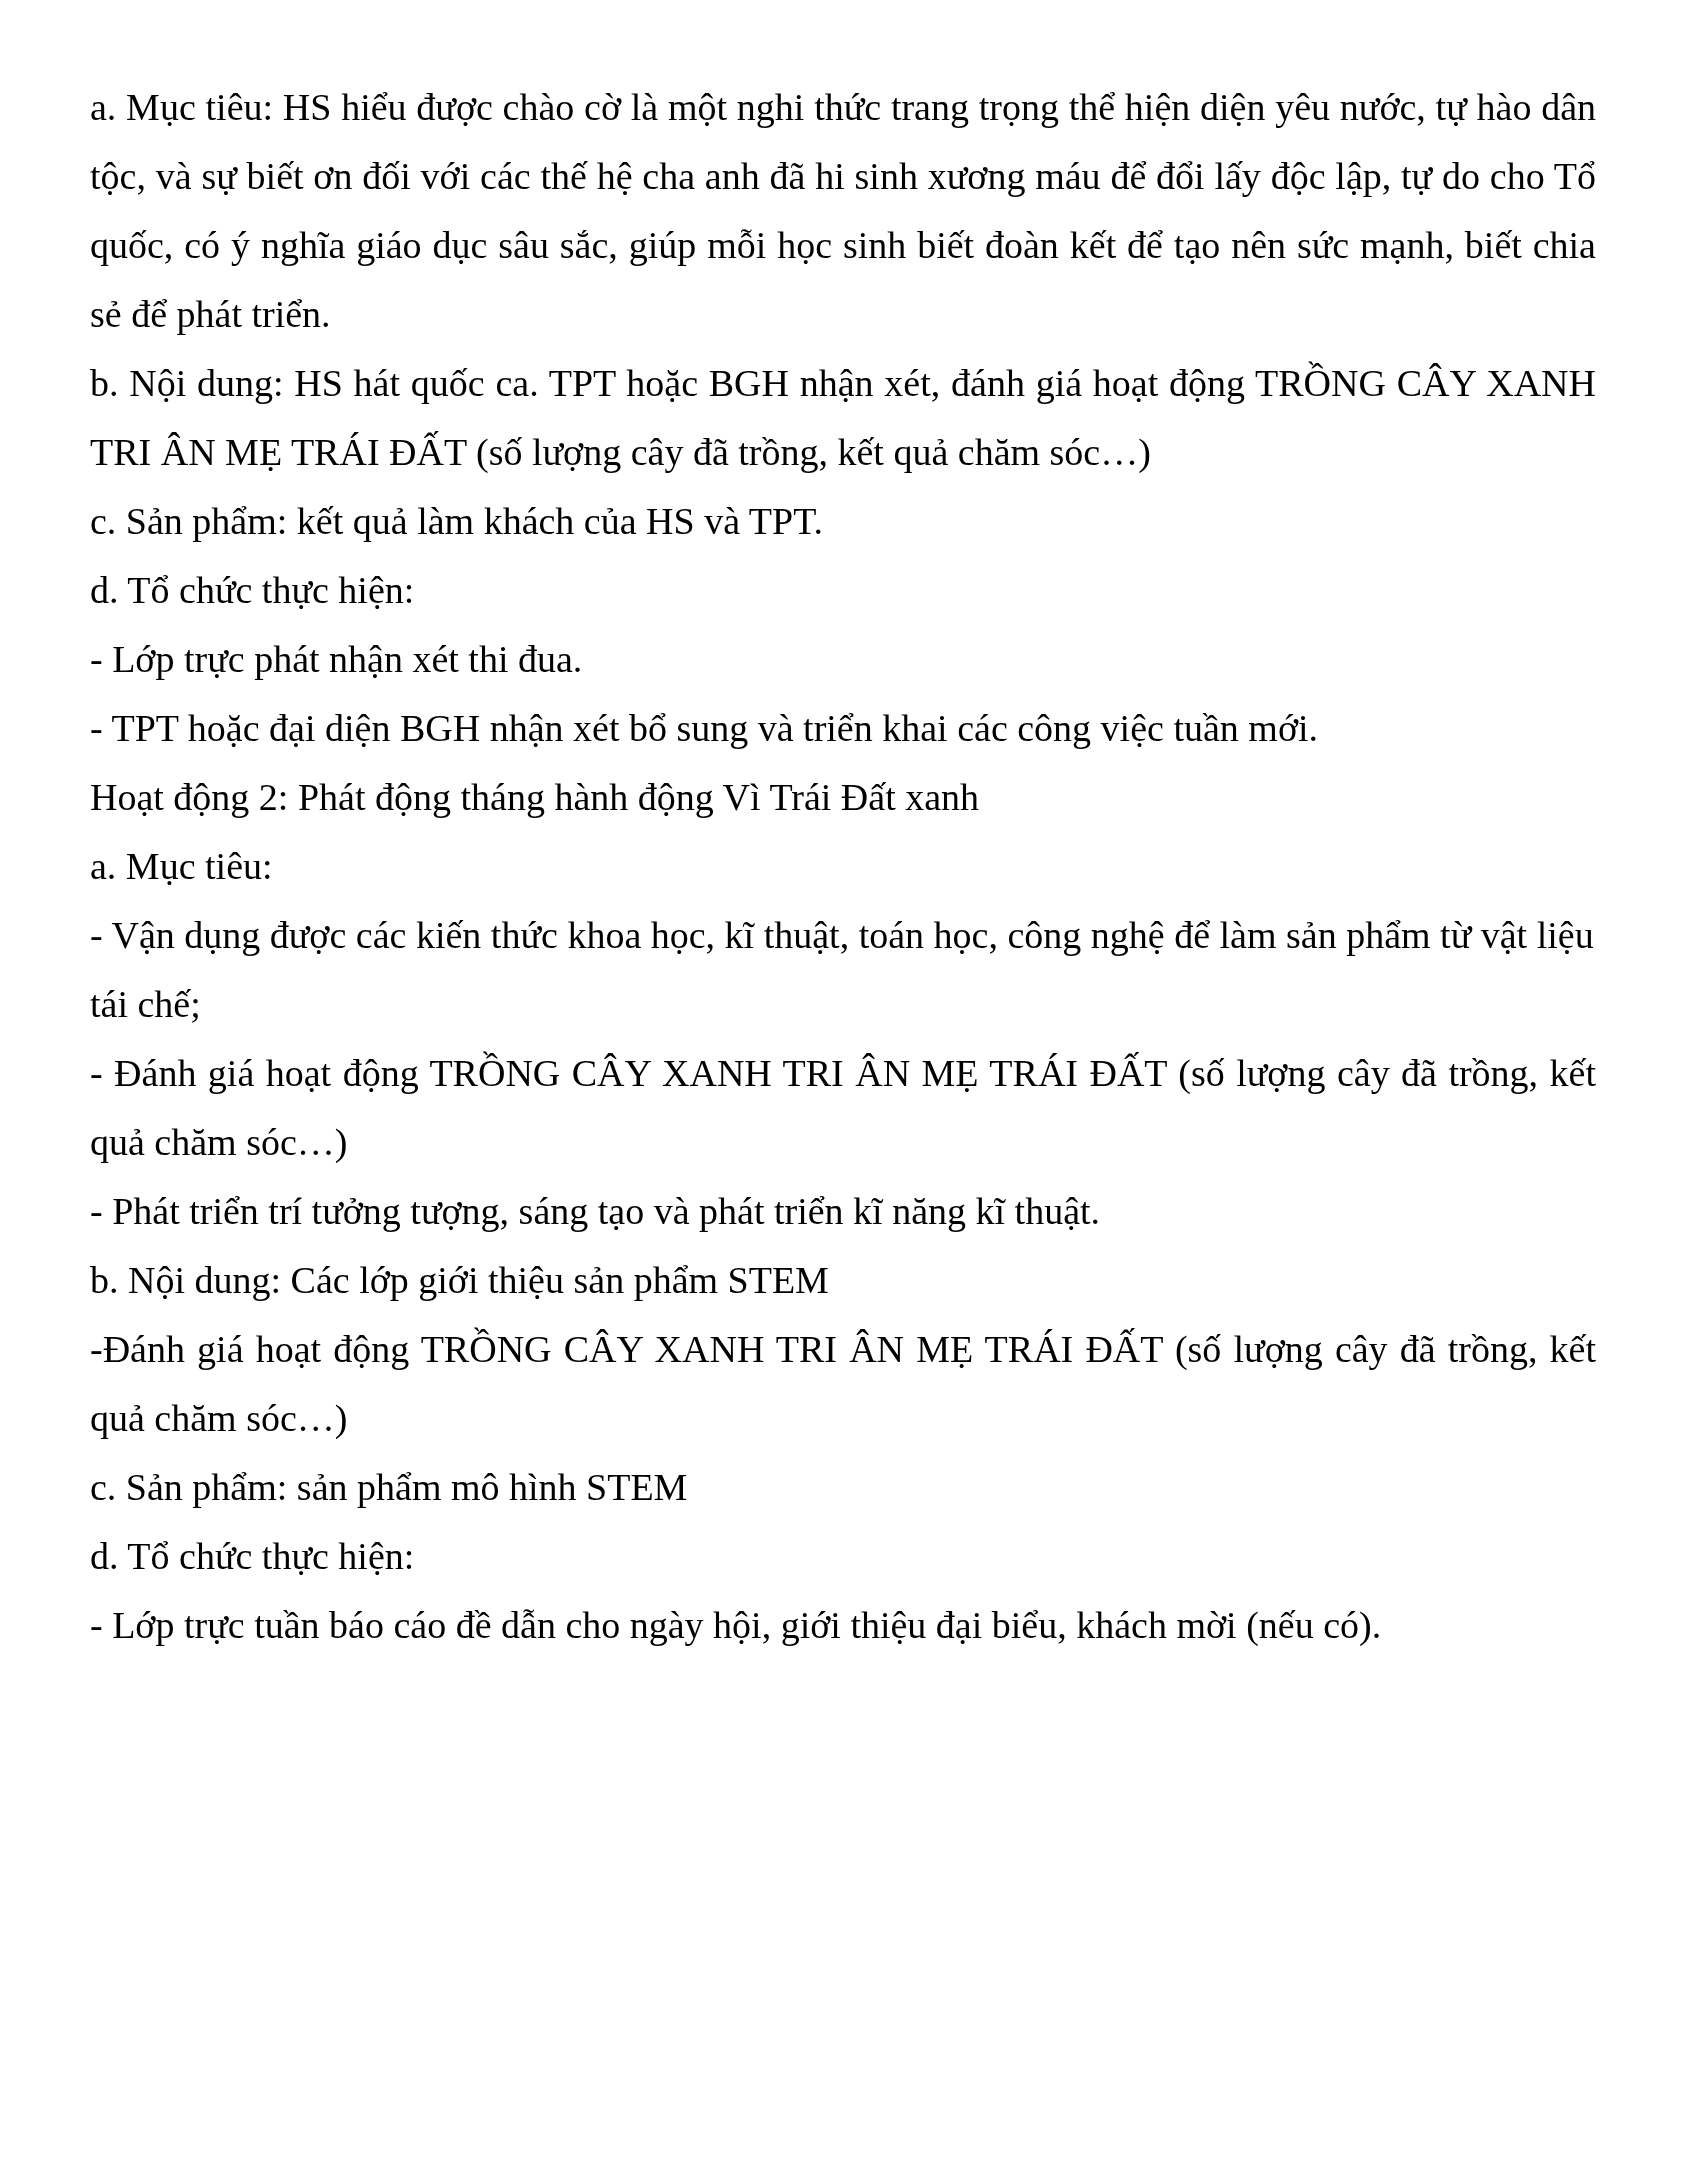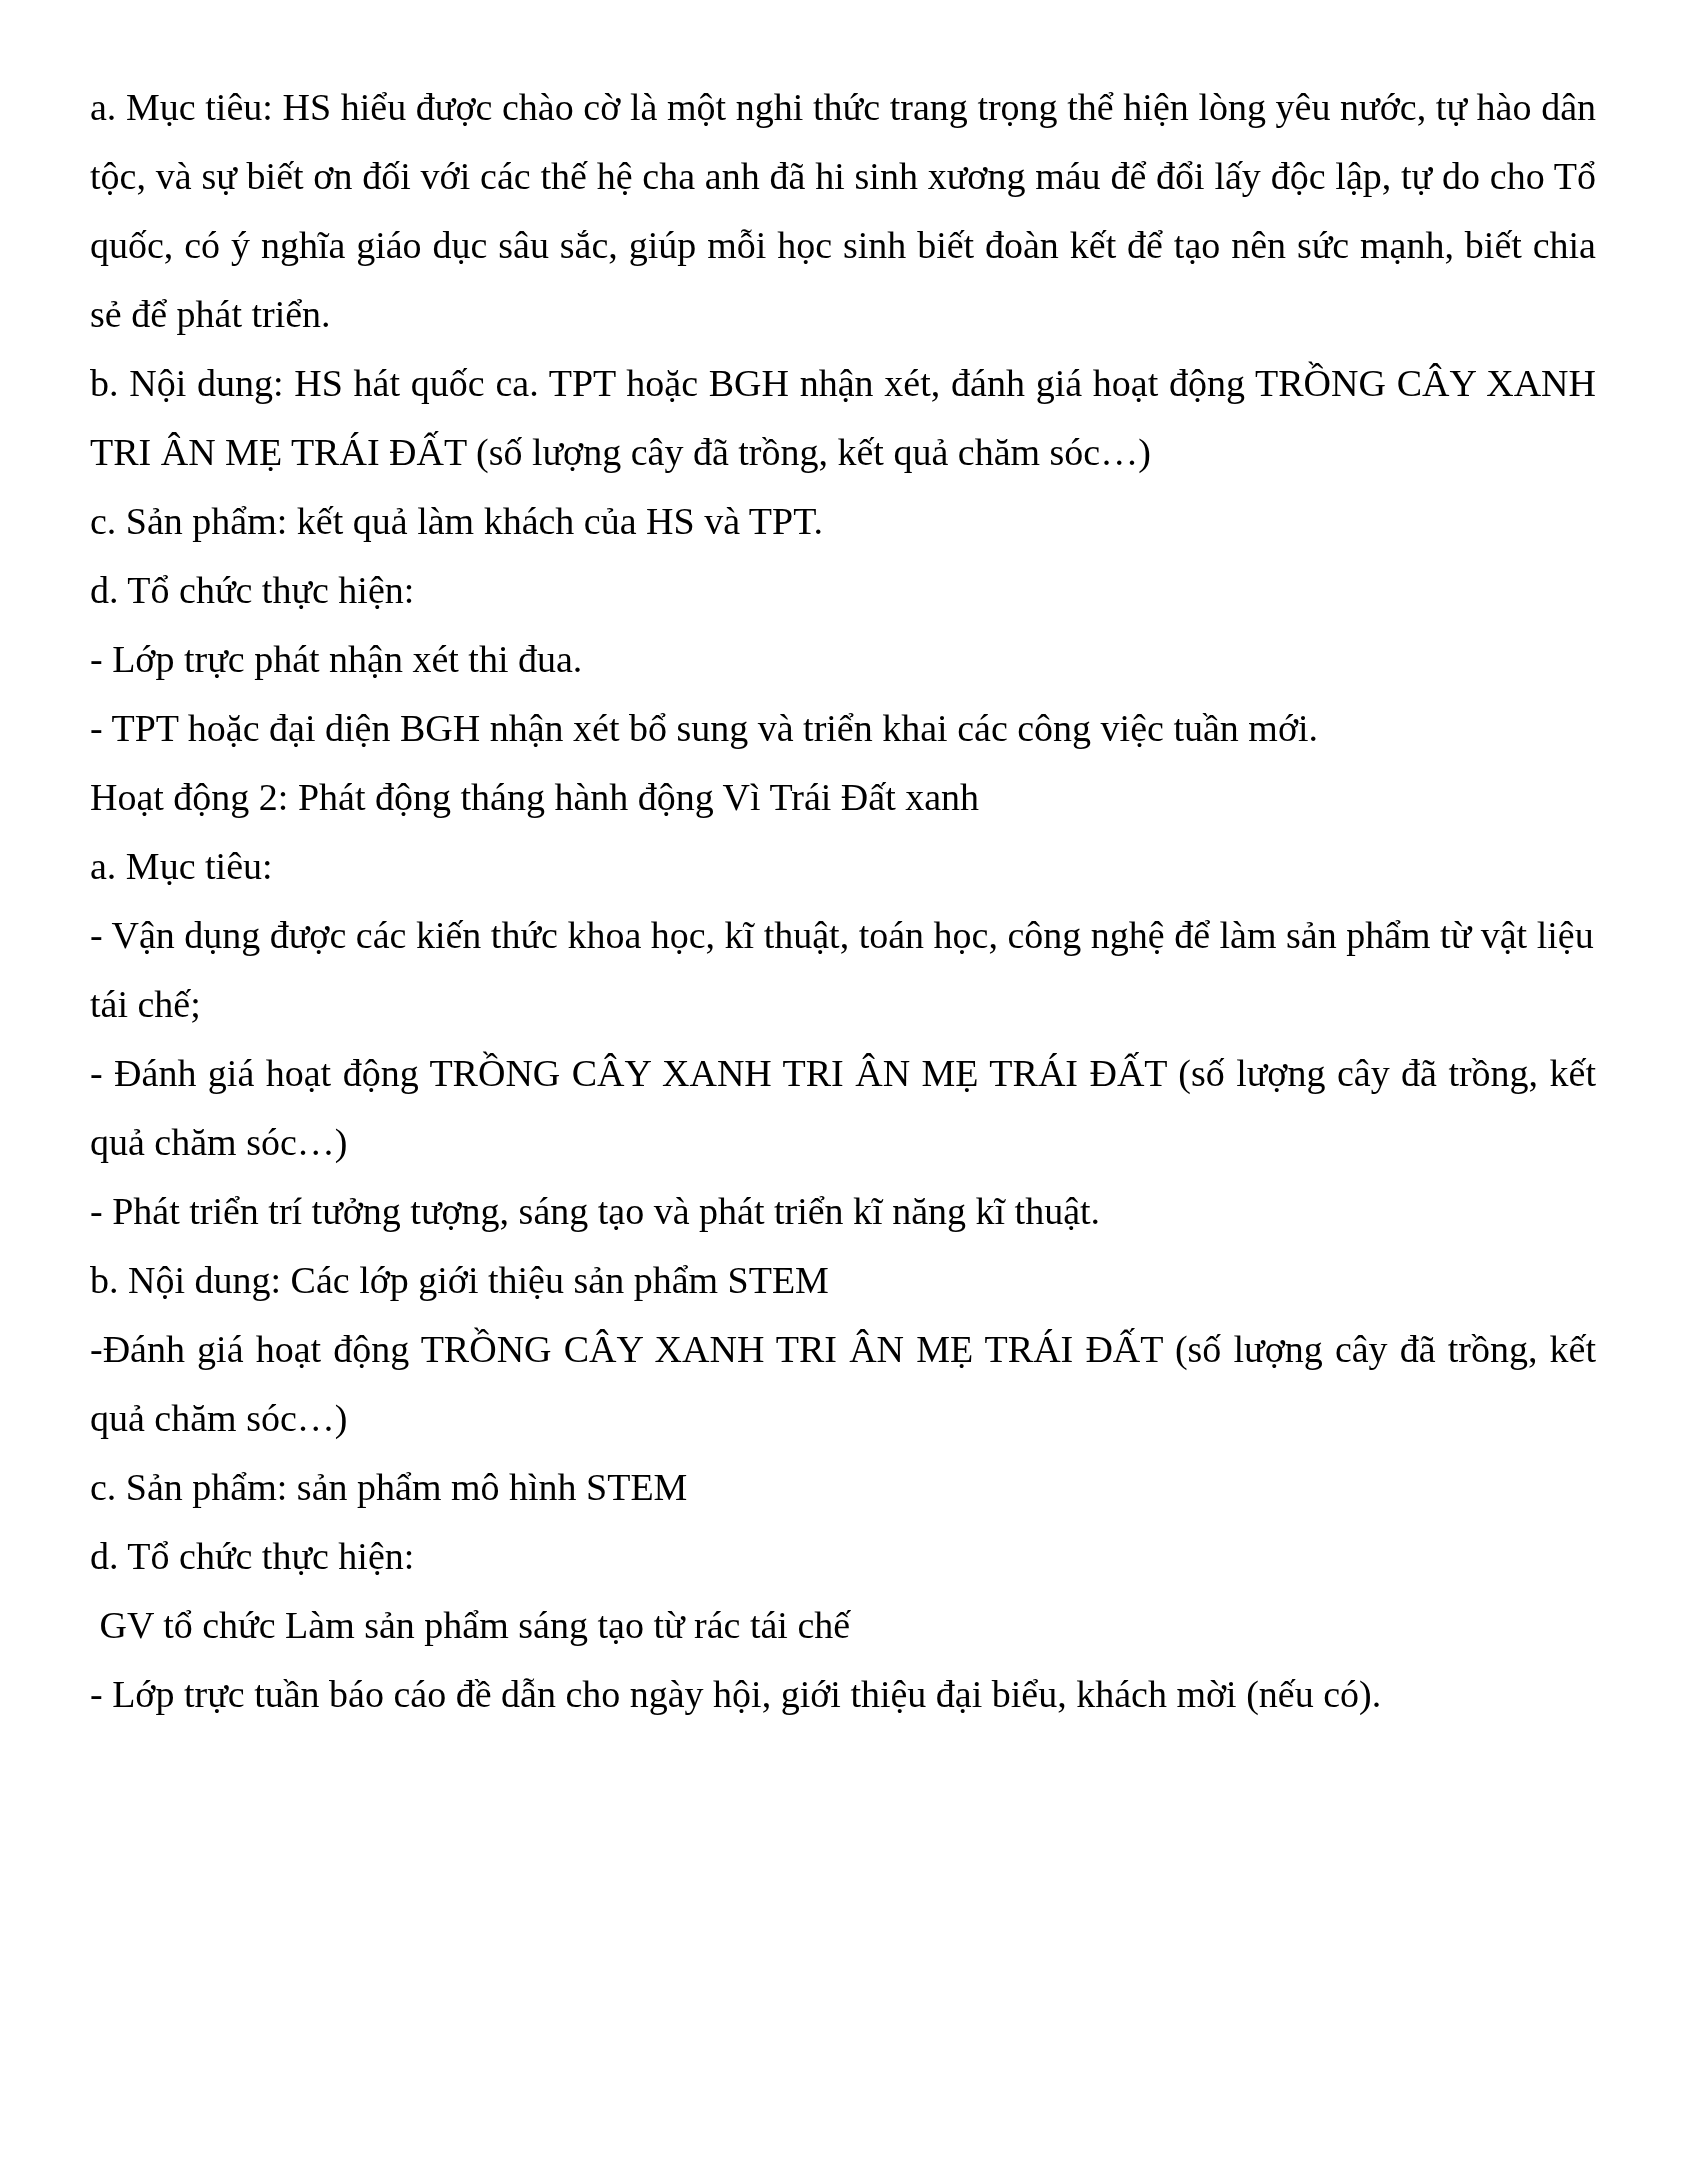--- a/index.html
+++ b/index.html
@@ -35,21 +35,21 @@
   }
   b {
     font-weight: normal;
   }
 </style>
 </head>
 <body>
 
 <div class="page">
 
-  <p class="just"><b>a. Mục tiêu: </b><span>HS hiểu được chào cờ là một nghi thức trang trọng thể hiện lòng yêu nước, tự hào dân tộc, và sự biết ơn đối với các thế hệ cha anh đã hi sinh xương máu để đổi lấy độc lập, tự do cho Tổ quốc, có ý nghĩa giáo dục sâu sắc, giúp mỗi học sinh biết đoàn kết để tạo nên sức mạnh, biết chia sẻ để phát triển.</span></p>
+  <p class="just"><b>a. Mục tiêu: </b><span>HS hiểu được chào cờ là một nghi thức trang trọng thể hiện diện yêu nước, tự hào dân tộc, và sự biết ơn đối với các thế hệ cha anh đã hi sinh xương máu để đổi lấy độc lập, tự do cho Tổ quốc, có ý nghĩa giáo dục sâu sắc, giúp mỗi học sinh biết đoàn kết để tạo nên sức mạnh, biết chia sẻ để phát triển.</span></p>
 
   <p class="just"><b>b. Nội dung: </b><span>HS hát quốc ca. TPT hoặc BGH nhận xét, đánh giá hoạt động TRỒNG CÂY XANH TRI ÂN MẸ TRÁI ĐẤT (số lượng cây đã trồng, kết quả chăm sóc…)</span></p>
 
   <p><b>c. Sản phẩm: </b><span>kết quả làm khách của HS và TPT.</span></p>
 
   <p><b>d. Tổ chức thực hiện:</b></p>
 
 
   <p><span>- Lớp trực phát nhận xét thi đua.</span></p>
 
@@ -67,18 +67,17 @@
 
   <p><b>b. Nội dung: </b><span>Các lớp giới thiệu sản phẩm STEM</span></p>
 
   <p class="just"><span>-Đánh giá hoạt động TRỒNG CÂY XANH TRI ÂN MẸ TRÁI ĐẤT (số lượng cây đã trồng, kết quả chăm sóc…)</span></p>
 
   <p><b>c. Sản phẩm: </b><span>sản phẩm mô hình STEM</span></p>
 
 
   <p><b>d. Tổ chức thực hiện:</b></p>
 
-  <p class="indent-small"><span>GV tổ chức Làm sản phẩm sáng tạo từ rác tái chế</span></p>
 
   <p><span>- Lớp trực tuần báo cáo đề dẫn cho ngày hội, giới thiệu đại biểu, khách mời (nếu có).</span></p>
 
 </div>
 
 
 </body></html>

